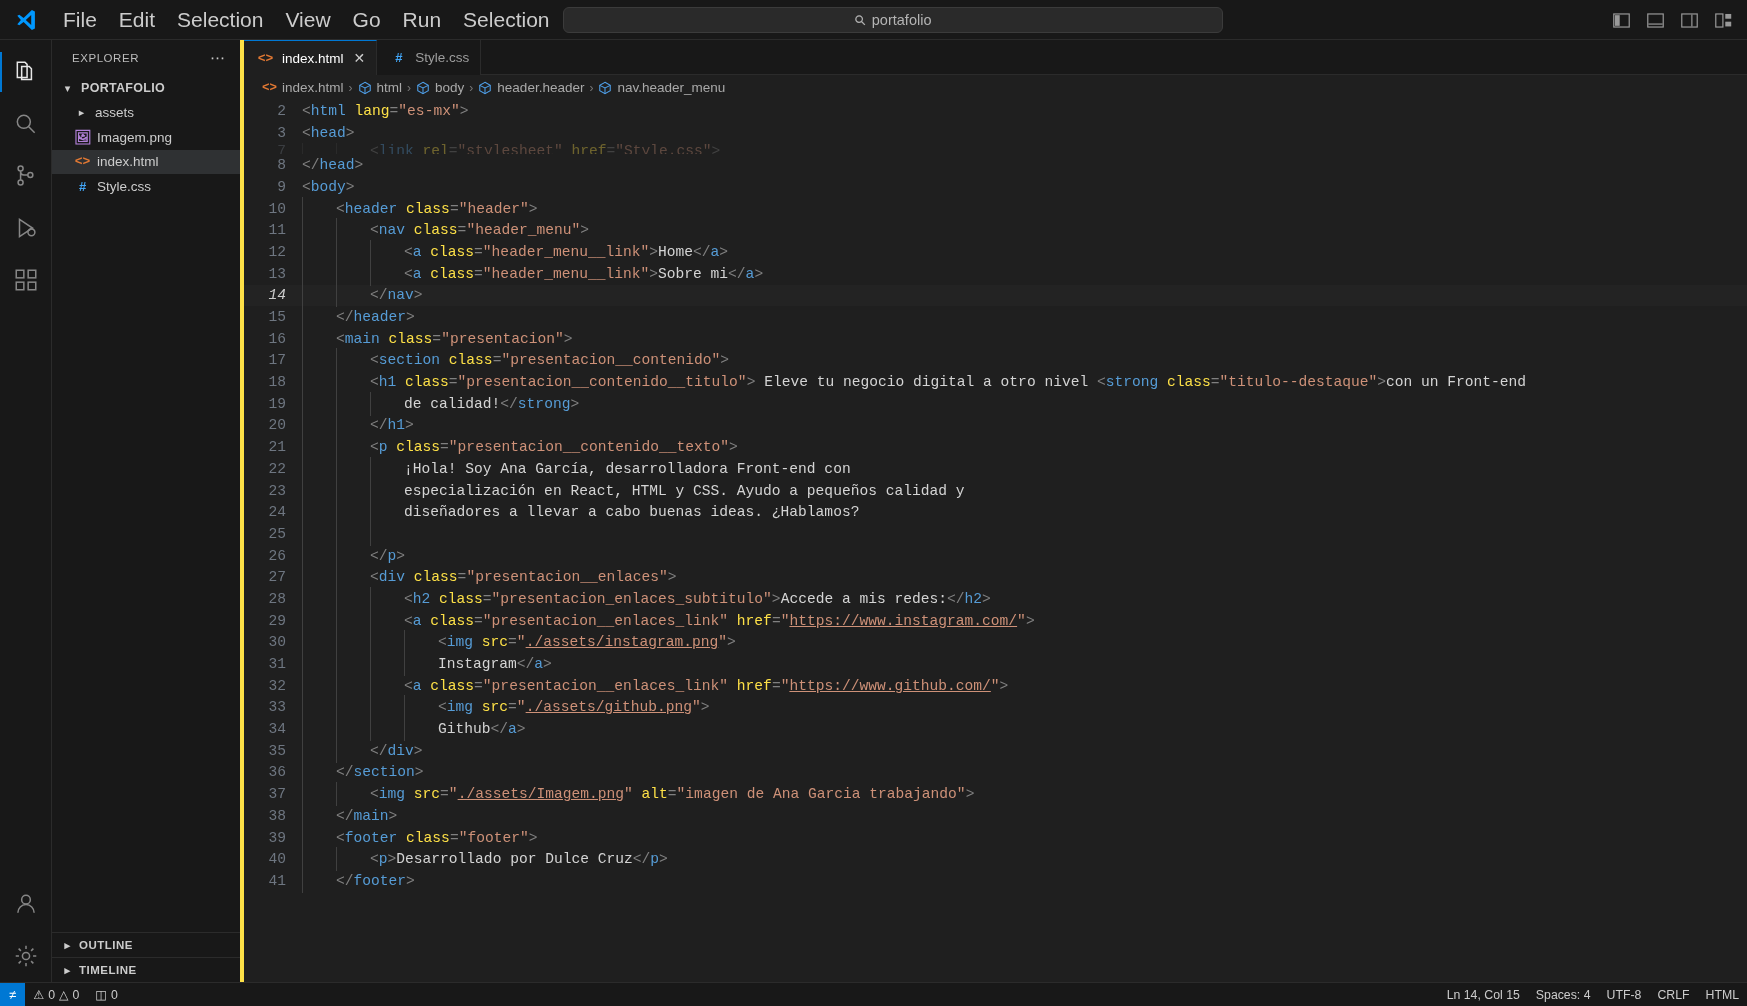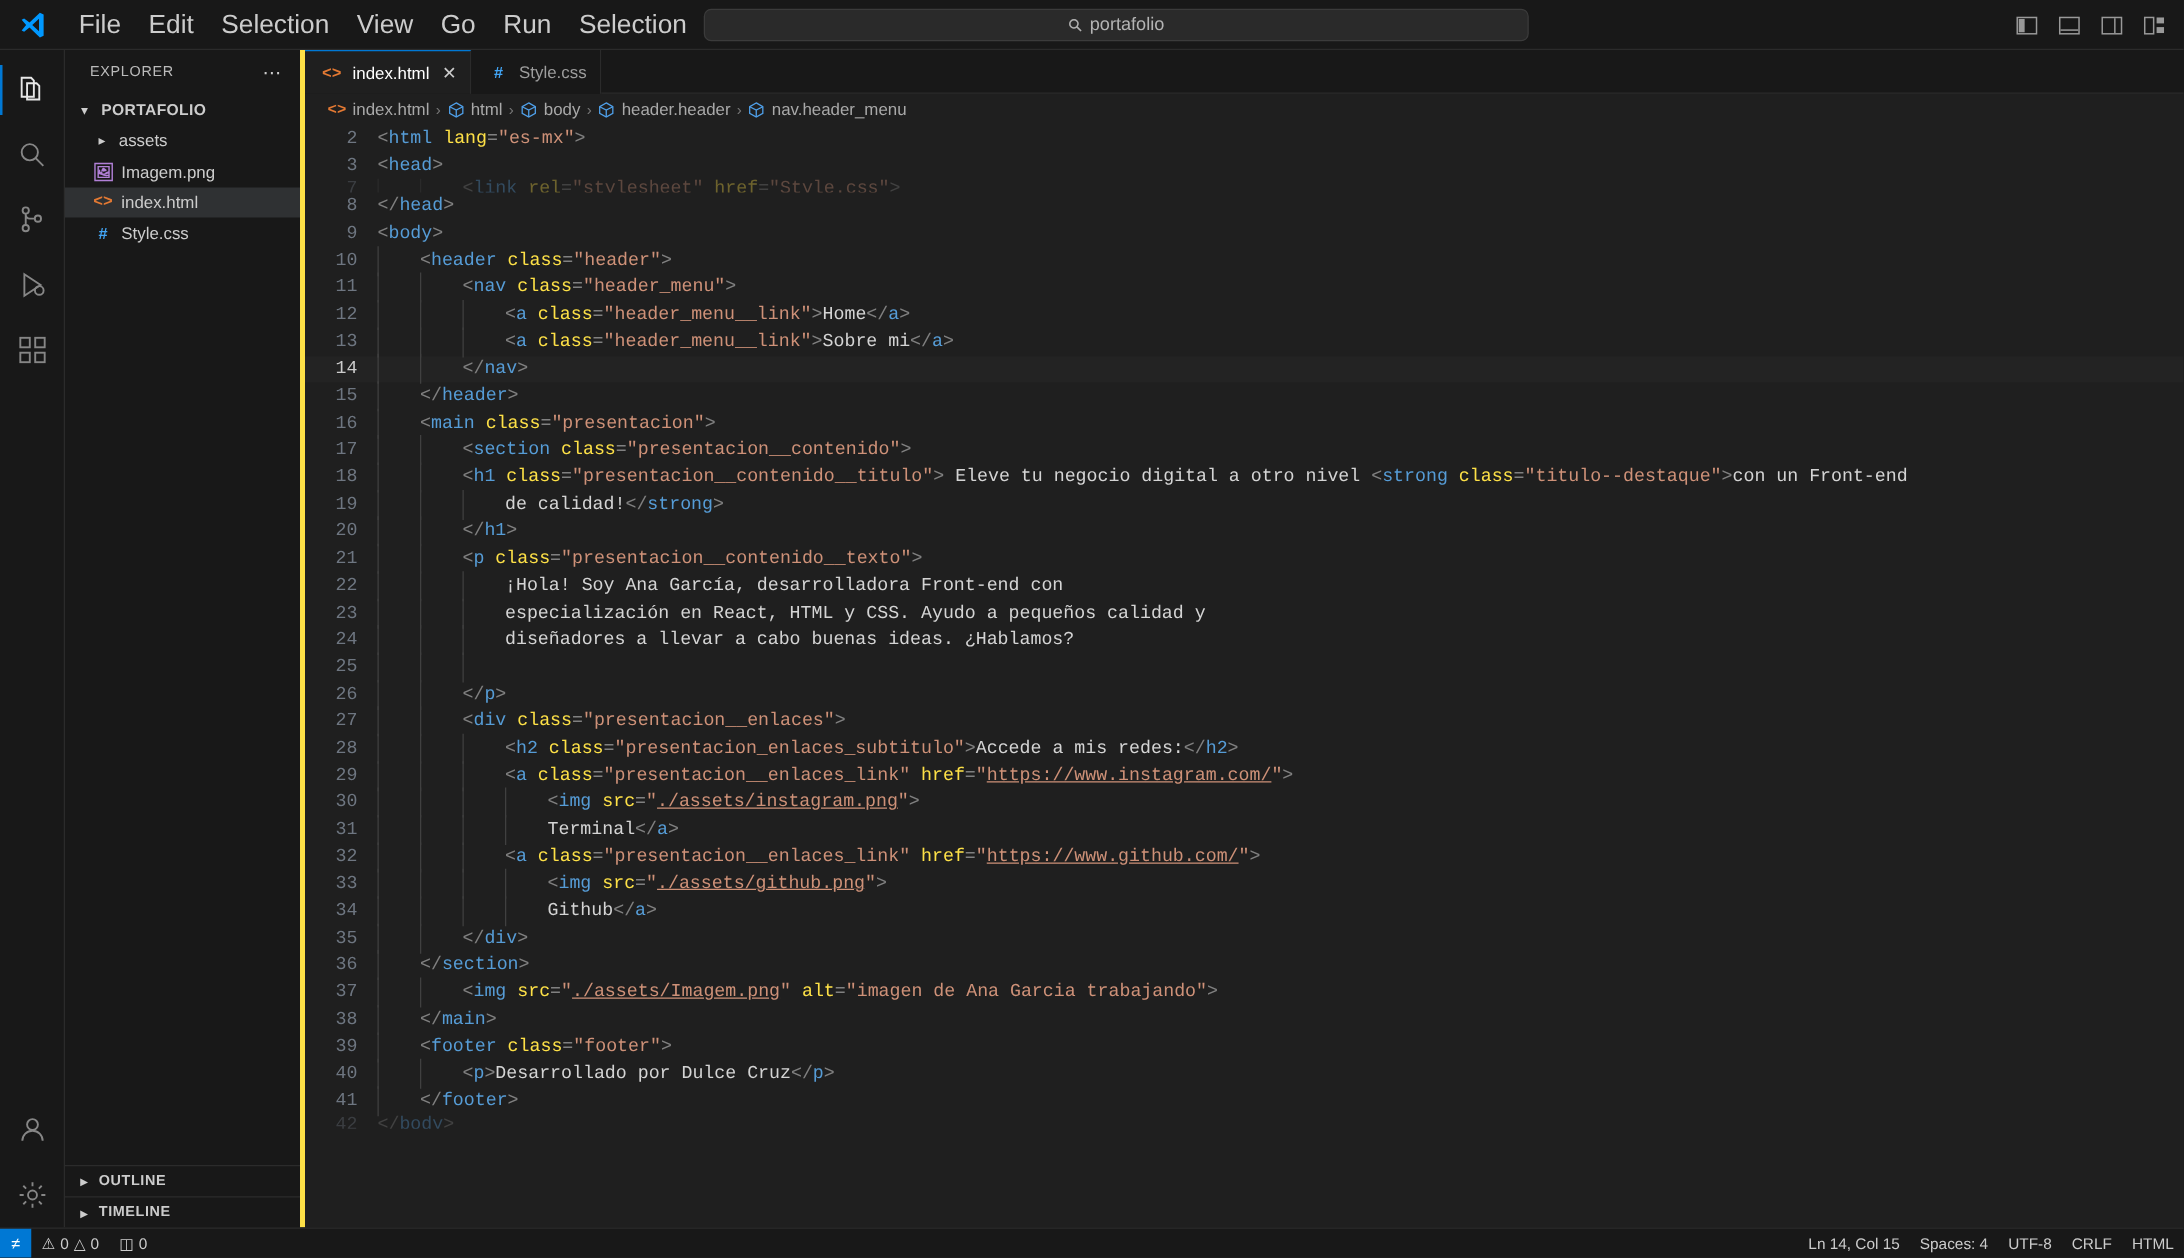--- a/index.html
+++ b/index.html
@@ -118,21 +118,21 @@
   .code-wrap { flex: 1 1 auto; position: relative; overflow: hidden;
                font-family: "Liberation Mono", monospace; font-size: 14.6px; }
   .code-area { position: relative; }
   .ln-row { display: flex; height: 21.7px; align-items: center; white-space: pre; }
   .ln-row.current { background: #232323; }
   .ln-row.clipped { opacity: .35; height: 11px; overflow: hidden; align-items: flex-start; }
   .gutter {
     width: 58px; flex: 0 0 58px; text-align: right; padding-right: 16px;
     color: #6e7681; user-select: none;
   }
-  .ln-row.current .gutter { color: #cccccc; }
+  .ln-row.current .gutter { color: #cccccc; font-style: italic; }
   .ln-code { flex: 1 1 auto; position: relative; }
   .ind { display: inline-block; position: relative; }
   .ind::before {
     content: ""; position: absolute; left: 0; top: -4px; bottom: -4px; width: 1px; background: #404040;
   }
   .g1 { width: 34px; } .g2 { width: 34px; } .g3 { width: 34px; } .g4 { width: 34px; }
 
   
   .t-brk { color: #808080; }
   .t-tag { color: #569cd6; }
@@ -369,32 +369,31 @@
             <div class="ln-row"><div class="gutter">21</div><div class="ln-code"><span class="ind g1">&nbsp;</span><span class="ind g2">&nbsp;</span><span class="t-brk">&lt;</span><span class="t-tag">p</span><span class="t-txt"> </span><span class="t-attr">class</span><span class="t-brk">=</span><span class="t-str">"presentacion__contenido__texto"</span><span class="t-brk">&gt;</span></div></div>
             <div class="ln-row"><div class="gutter">22</div><div class="ln-code"><span class="ind g1">&nbsp;</span><span class="ind g2">&nbsp;</span><span class="ind g3">&nbsp;</span><span class="t-txt">¡Hola! Soy Ana García, desarrolladora Front-end con</span></div></div>
             <div class="ln-row"><div class="gutter">23</div><div class="ln-code"><span class="ind g1">&nbsp;</span><span class="ind g2">&nbsp;</span><span class="ind g3">&nbsp;</span><span class="t-txt">especialización en React, HTML y CSS. Ayudo a pequeños calidad y</span></div></div>
             <div class="ln-row"><div class="gutter">24</div><div class="ln-code"><span class="ind g1">&nbsp;</span><span class="ind g2">&nbsp;</span><span class="ind g3">&nbsp;</span><span class="t-txt">diseñadores a llevar a cabo buenas ideas. ¿Hablamos?</span></div></div>
             <div class="ln-row"><div class="gutter">25</div><div class="ln-code"><span class="ind g1">&nbsp;</span><span class="ind g2">&nbsp;</span><span class="ind g3">&nbsp;</span></div></div>
             <div class="ln-row"><div class="gutter">26</div><div class="ln-code"><span class="ind g1">&nbsp;</span><span class="ind g2">&nbsp;</span><span class="t-brk">&lt;/</span><span class="t-tag">p</span><span class="t-brk">&gt;</span></div></div>
             <div class="ln-row"><div class="gutter">27</div><div class="ln-code"><span class="ind g1">&nbsp;</span><span class="ind g2">&nbsp;</span><span class="t-brk">&lt;</span><span class="t-tag">div</span><span class="t-txt"> </span><span class="t-attr">class</span><span class="t-brk">=</span><span class="t-str">"presentacion__enlaces"</span><span class="t-brk">&gt;</span></div></div>
             <div class="ln-row"><div class="gutter">28</div><div class="ln-code"><span class="ind g1">&nbsp;</span><span class="ind g2">&nbsp;</span><span class="ind g3">&nbsp;</span><span class="t-brk">&lt;</span><span class="t-tag">h2</span><span class="t-txt"> </span><span class="t-attr">class</span><span class="t-brk">=</span><span class="t-str">"presentacion_enlaces_subtitulo"</span><span class="t-brk">&gt;</span><span class="t-txt">Accede a mis redes:</span><span class="t-brk">&lt;/</span><span class="t-tag">h2</span><span class="t-brk">&gt;</span></div></div>
             <div class="ln-row"><div class="gutter">29</div><div class="ln-code"><span class="ind g1">&nbsp;</span><span class="ind g2">&nbsp;</span><span class="ind g3">&nbsp;</span><span class="t-brk">&lt;</span><span class="t-tag">a</span><span class="t-txt"> </span><span class="t-attr">class</span><span class="t-brk">=</span><span class="t-str">"presentacion__enlaces_link"</span><span class="t-txt"> </span><span class="t-attr">href</span><span class="t-brk">=</span><span class="t-str">"</span><span class="t-lnk">https://www.instagram.com/</span><span class="t-str">"</span><span class="t-brk">&gt;</span></div></div>
             <div class="ln-row"><div class="gutter">30</div><div class="ln-code"><span class="ind g1">&nbsp;</span><span class="ind g2">&nbsp;</span><span class="ind g3">&nbsp;</span><span class="ind g4">&nbsp;</span><span class="t-brk">&lt;</span><span class="t-tag">img</span><span class="t-txt"> </span><span class="t-attr">src</span><span class="t-brk">=</span><span class="t-str">"</span><span class="t-lnk">./assets/instagram.png</span><span class="t-str">"</span><span class="t-brk">&gt;</span></div></div>
-            <div class="ln-row"><div class="gutter">31</div><div class="ln-code"><span class="ind g1">&nbsp;</span><span class="ind g2">&nbsp;</span><span class="ind g3">&nbsp;</span><span class="ind g4">&nbsp;</span><span class="t-txt">Terminal</span><span class="t-brk">&lt;/</span><span class="t-tag">a</span><span class="t-brk">&gt;</span></div></div>
+            <div class="ln-row"><div class="gutter">31</div><div class="ln-code"><span class="ind g1">&nbsp;</span><span class="ind g2">&nbsp;</span><span class="ind g3">&nbsp;</span><span class="ind g4">&nbsp;</span><span class="t-txt">Instagram</span><span class="t-brk">&lt;/</span><span class="t-tag">a</span><span class="t-brk">&gt;</span></div></div>
             <div class="ln-row"><div class="gutter">32</div><div class="ln-code"><span class="ind g1">&nbsp;</span><span class="ind g2">&nbsp;</span><span class="ind g3">&nbsp;</span><span class="t-brk">&lt;</span><span class="t-tag">a</span><span class="t-txt"> </span><span class="t-attr">class</span><span class="t-brk">=</span><span class="t-str">"presentacion__enlaces_link"</span><span class="t-txt"> </span><span class="t-attr">href</span><span class="t-brk">=</span><span class="t-str">"</span><span class="t-lnk">https://www.github.com/</span><span class="t-str">"</span><span class="t-brk">&gt;</span></div></div>
             <div class="ln-row"><div class="gutter">33</div><div class="ln-code"><span class="ind g1">&nbsp;</span><span class="ind g2">&nbsp;</span><span class="ind g3">&nbsp;</span><span class="ind g4">&nbsp;</span><span class="t-brk">&lt;</span><span class="t-tag">img</span><span class="t-txt"> </span><span class="t-attr">src</span><span class="t-brk">=</span><span class="t-str">"</span><span class="t-lnk">./assets/github.png</span><span class="t-str">"</span><span class="t-brk">&gt;</span></div></div>
             <div class="ln-row"><div class="gutter">34</div><div class="ln-code"><span class="ind g1">&nbsp;</span><span class="ind g2">&nbsp;</span><span class="ind g3">&nbsp;</span><span class="ind g4">&nbsp;</span><span class="t-txt">Github</span><span class="t-brk">&lt;/</span><span class="t-tag">a</span><span class="t-brk">&gt;</span></div></div>
             <div class="ln-row"><div class="gutter">35</div><div class="ln-code"><span class="ind g1">&nbsp;</span><span class="ind g2">&nbsp;</span><span class="t-brk">&lt;/</span><span class="t-tag">div</span><span class="t-brk">&gt;</span></div></div>
             <div class="ln-row"><div class="gutter">36</div><div class="ln-code"><span class="ind g1">&nbsp;</span><span class="t-brk">&lt;/</span><span class="t-tag">section</span><span class="t-brk">&gt;</span></div></div>
             <div class="ln-row"><div class="gutter">37</div><div class="ln-code"><span class="ind g1">&nbsp;</span><span class="ind g2">&nbsp;</span><span class="t-brk">&lt;</span><span class="t-tag">img</span><span class="t-txt"> </span><span class="t-attr">src</span><span class="t-brk">=</span><span class="t-str">"</span><span class="t-lnk">./assets/Imagem.png</span><span class="t-str">"</span><span class="t-txt"> </span><span class="t-attr">alt</span><span class="t-brk">=</span><span class="t-str">"imagen de Ana Garcia trabajando"</span><span class="t-brk">&gt;</span></div></div>
             <div class="ln-row"><div class="gutter">38</div><div class="ln-code"><span class="ind g1">&nbsp;</span><span class="t-brk">&lt;/</span><span class="t-tag">main</span><span class="t-brk">&gt;</span></div></div>
             <div class="ln-row"><div class="gutter">39</div><div class="ln-code"><span class="ind g1">&nbsp;</span><span class="t-brk">&lt;</span><span class="t-tag">footer</span><span class="t-txt"> </span><span class="t-attr">class</span><span class="t-brk">=</span><span class="t-str">"footer"</span><span class="t-brk">&gt;</span></div></div>
             <div class="ln-row"><div class="gutter">40</div><div class="ln-code"><span class="ind g1">&nbsp;</span><span class="ind g2">&nbsp;</span><span class="t-brk">&lt;</span><span class="t-tag">p</span><span class="t-brk">&gt;</span><span class="t-txt">Desarrollado por Dulce Cruz</span><span class="t-brk">&lt;/</span><span class="t-tag">p</span><span class="t-brk">&gt;</span></div></div>
             <div class="ln-row"><div class="gutter">41</div><div class="ln-code"><span class="ind g1">&nbsp;</span><span class="t-brk">&lt;/</span><span class="t-tag">footer</span><span class="t-brk">&gt;</span></div></div>
-            <div class="ln-row clipped"><div class="gutter">42</div><div class="ln-code"><span class="t-brk">&lt;/</span><span class="t-tag">body</span><span class="t-brk">&gt;</span></div></div>
           </div>
       </div>
     </div>
   </div>
 
   <div class="statusbar">
     <div class="remote">≠</div>
     <div class="st-item">
       <span>⚠</span>
       <span>0</span>

